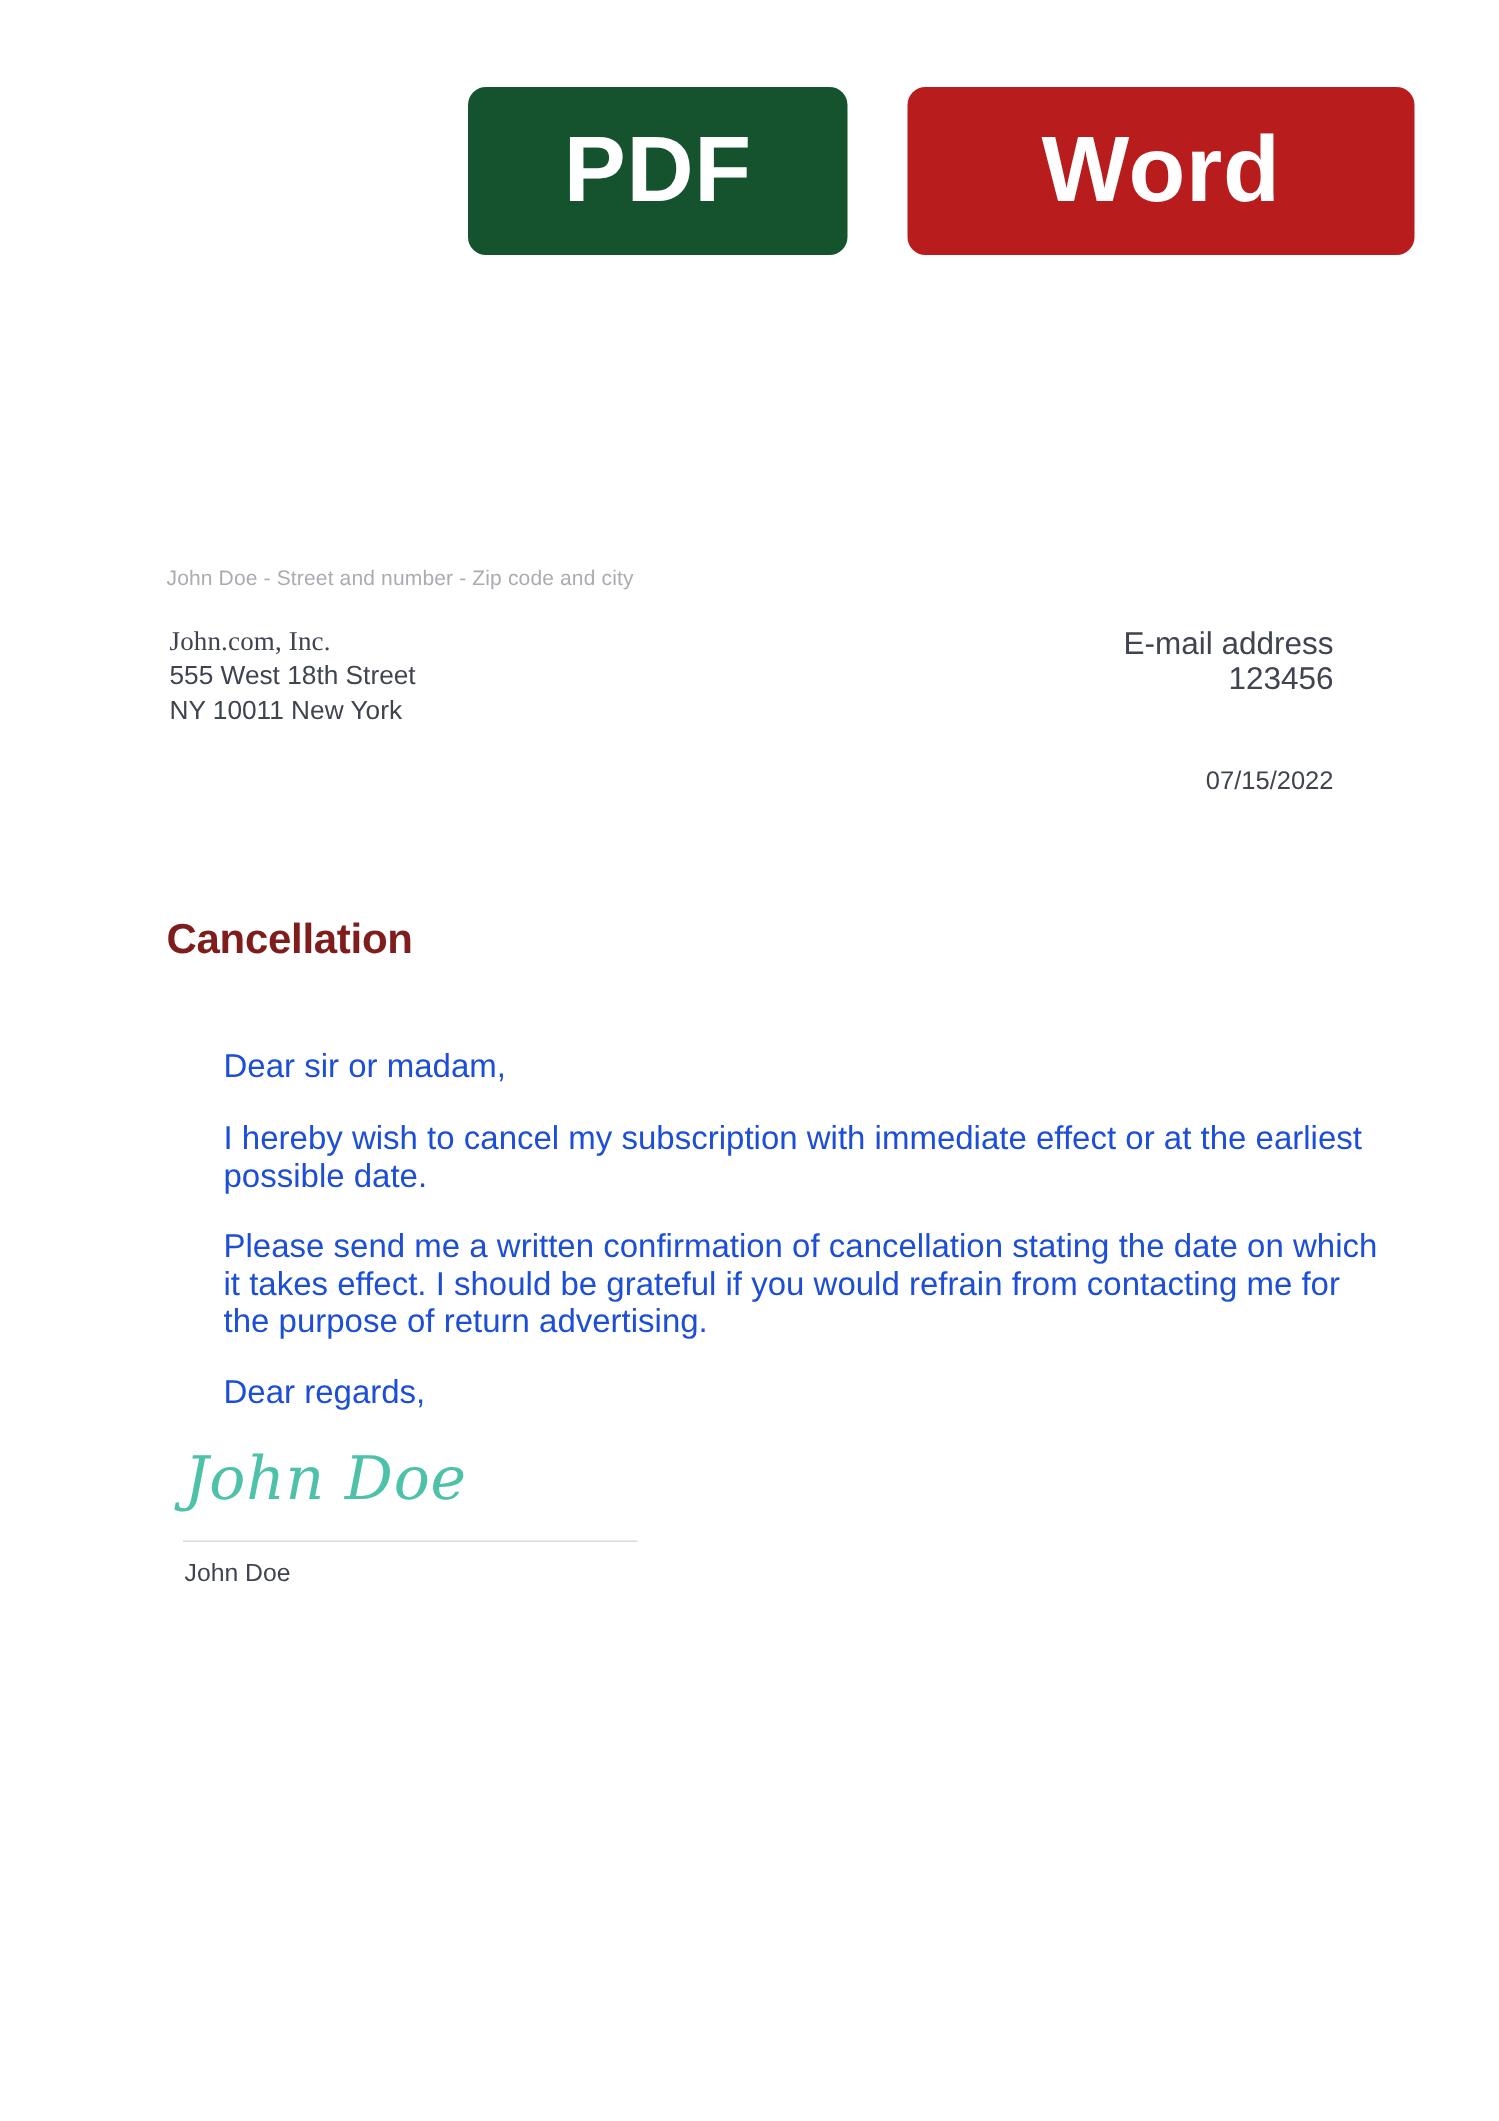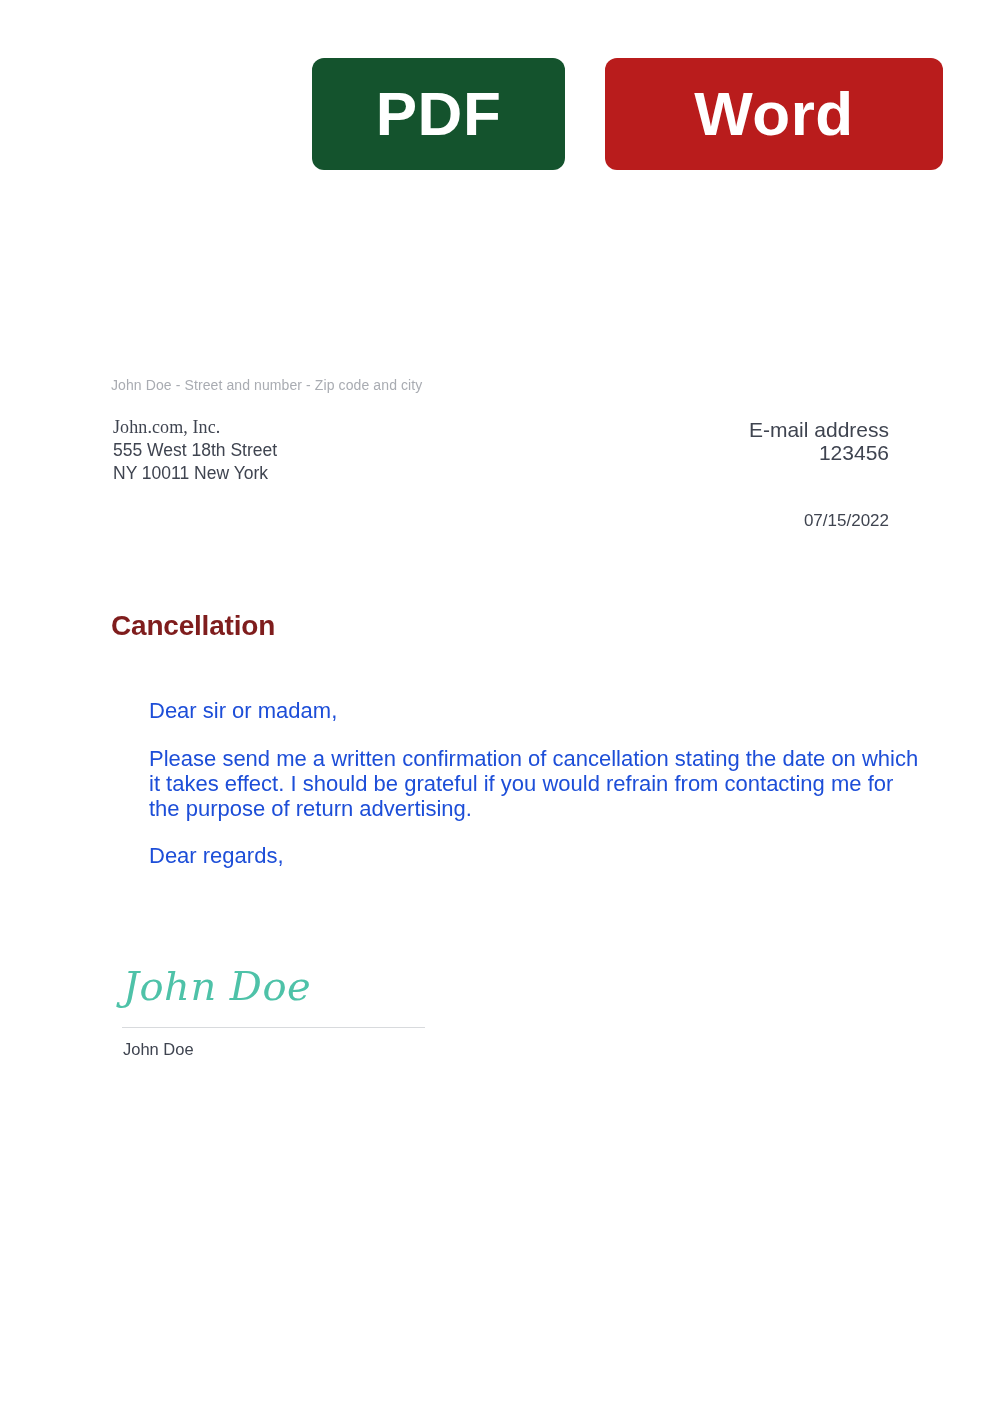--- a/index.html
+++ b/index.html
@@ -186,20 +186,21 @@
     <div>E-mail address</div>
     <div>123456</div>
   </div>
 
   <div class="date-line">07/15/2022</div>
 
   <div class="subject">Cancellation</div>
 
   <div class="body-text">
     <p class="salutation">Dear sir or madam,</p>
+    <p>I hereby wish to cancel my subscription with immediate effect or at the earliest possible date.</p>
     <p>Please send me a written confirmation of cancellation stating the date on which it takes effect. I should be grateful if you would refrain from contacting me for the purpose of return advertising.</p>
     <p class="closing">Dear regards,</p>
   </div>
 
   <div class="signature-area">
     <div class="signature-mark">John Doe</div>
     <div class="signature-rule"></div>
     <div class="signature-name">John Doe</div>
   </div>
 

